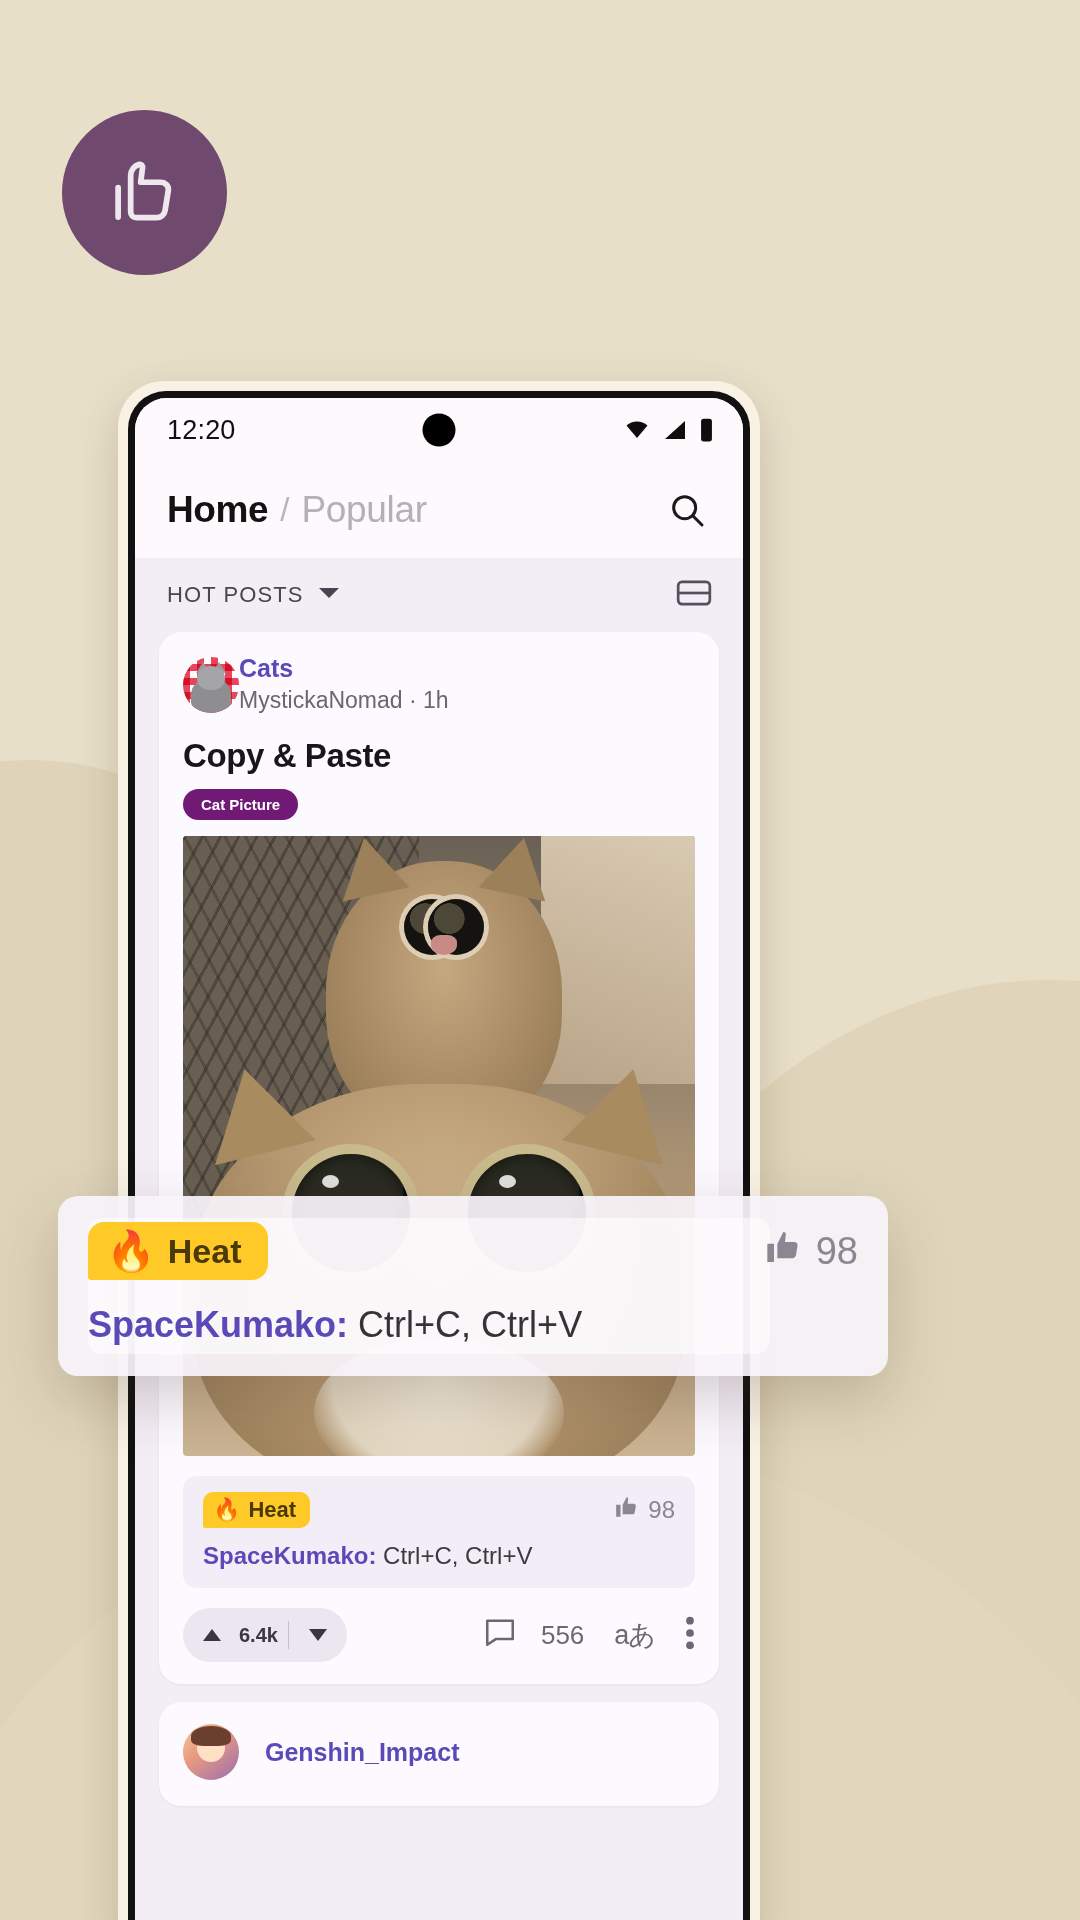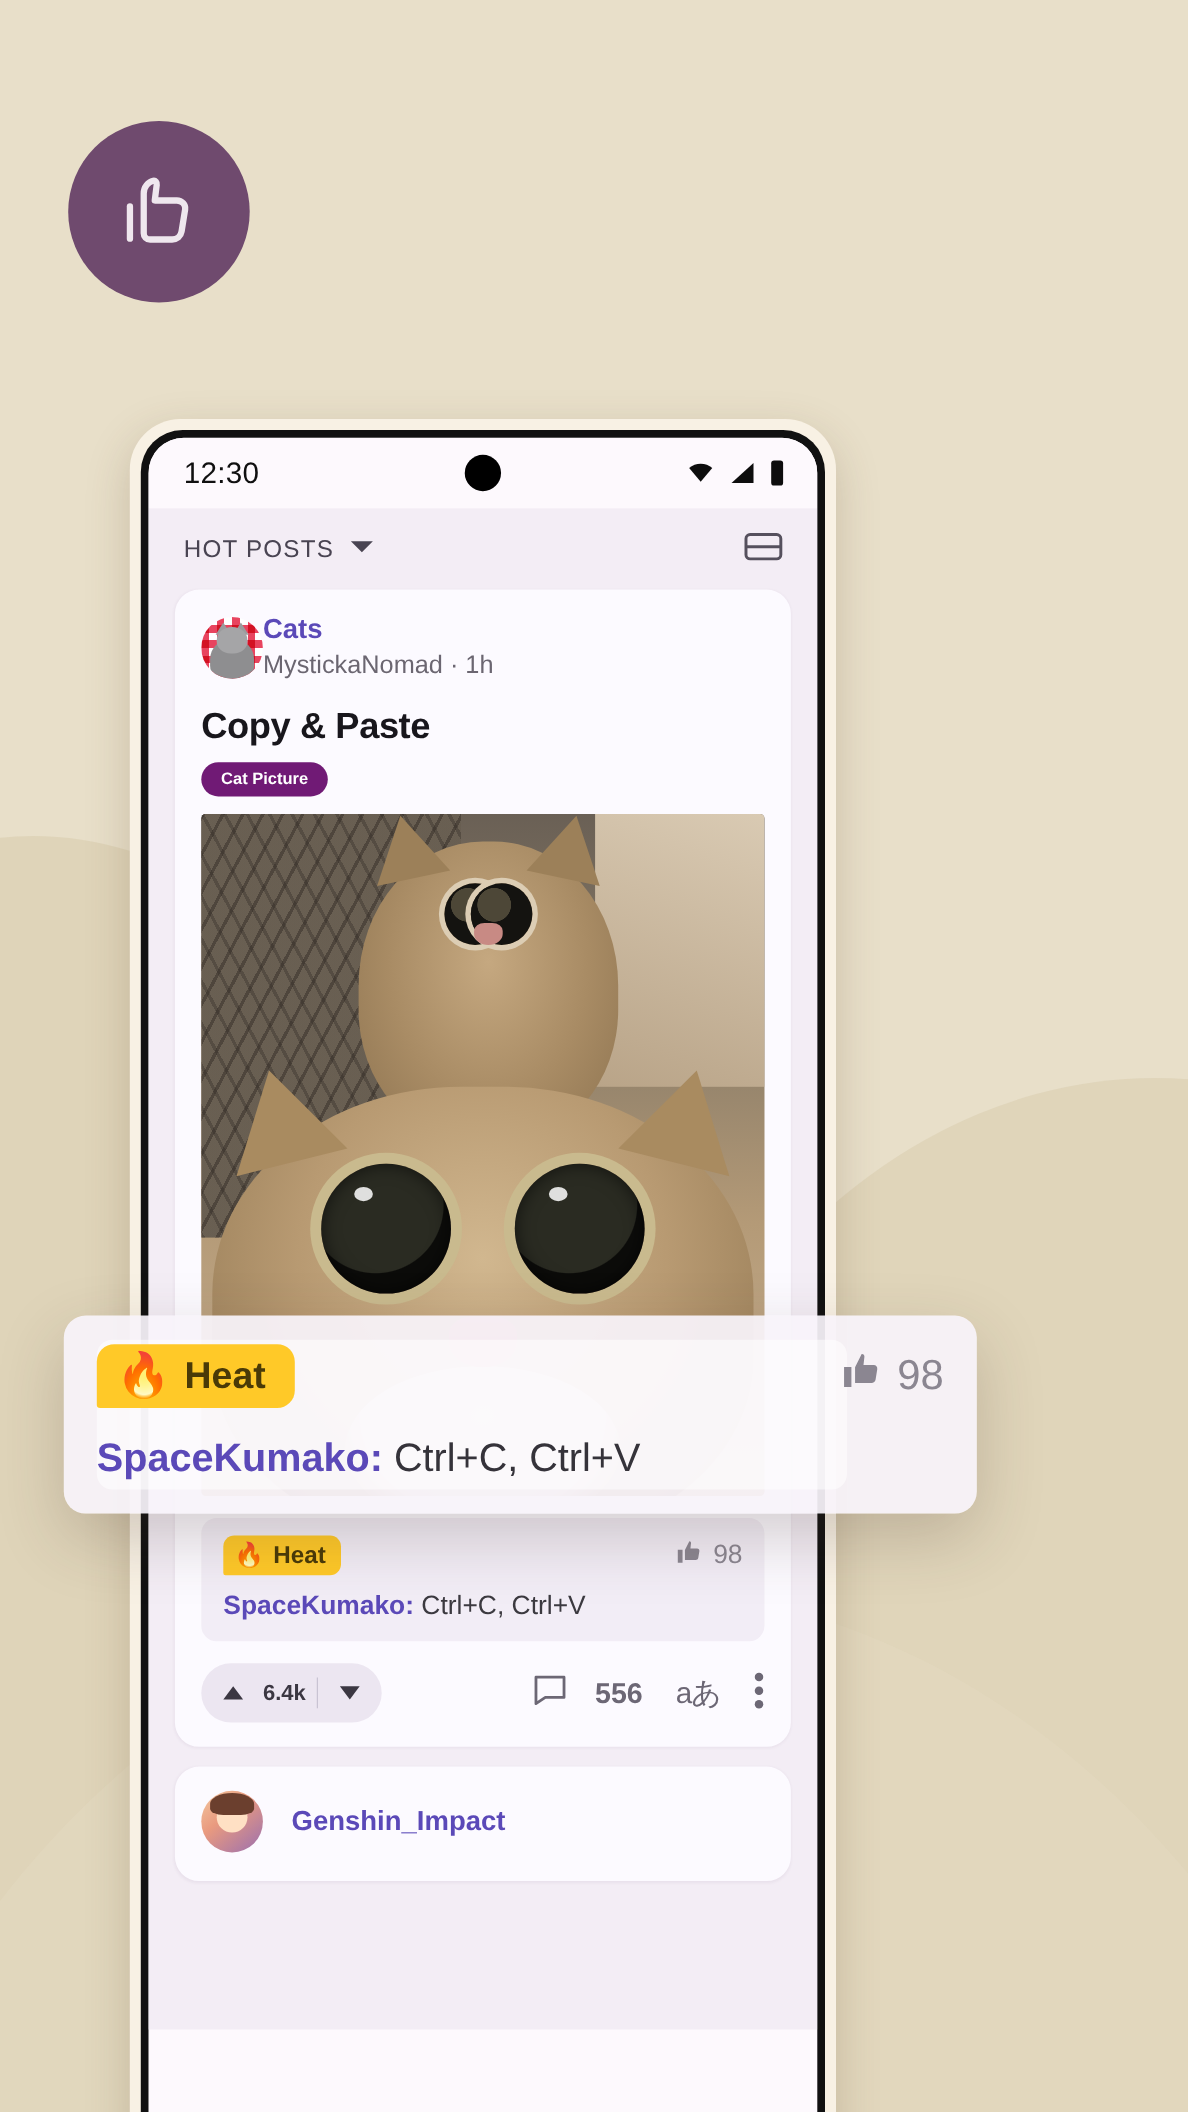--- a/index.html
+++ b/index.html
@@ -287,21 +287,21 @@
   }
   .vote-pill {
     display:flex; align-items:center;
     background:#ece6f1; border-radius:999px;
     height:54px; padding:0 6px;
   }
   .vote-btn { width:46px; display:flex; align-items:center; justify-content:center; }
   .vote-count { font-size:20px; font-weight:bold; color:#3b3742; padding:0 4px; }
   .vote-div { width:1px; height:28px; background:#c6bfd0; margin:0 6px; }
   .act-right { margin-left:auto; display:flex; align-items:center; gap:30px; }
-  .act-item { display:flex; align-items:center; gap:24px; color:#6c6775; font-size:26px; font-weight:700;justify-content:flex-end; }
+  .act-item { display:flex; align-items:center; gap:24px; color:#6c6775; font-size:26px; font-weight:400;justify-content:flex-end; }
   .aa-glyph { font-size:27px; color:#6c6775; letter-spacing:-1px; }
 
   
   .card-peek { padding:22px 24px 26px 24px; display:flex; align-items:center; gap:26px; }
   .avatar-gi {
     width:56px; height:56px; border-radius:50%; flex:0 0 auto; overflow:hidden;
     background:linear-gradient(140deg,#f3c8a0 0%,#e99a7f 40%,#9a6fb0 100%);
     position:relative;
   }
   .avatar-gi:before {
@@ -359,41 +359,52 @@
       <path d="M8 10.4V7.2c0-1.6 1.1-2.9 2.4-3.2.6-.1 1 .4.9 1L10.8 9h5.6c1.3 0 2.3 1.1 2.1 2.3l-.9 5.6c-.2 1.2-1.2 2-2.4 2H9.6C8.7 18.9 8 18.2 8 17.3z"></path>
     </svg>
   </div>
 </div>
 
 <div class="phone">
  <div class="phone-inner">
   <div class="screen">
 
     <div class="statusbar">
-      <span class="status-time">12:30</span>
+      <span class="status-time">12:20</span>
       <div class="punch-hole"></div>
       <div class="status-icons">
         <span>
           <svg width="30" height="24" viewBox="0 0 24 24">
                 <path d="M12 20 1.5 7.5C4.4 5 8.1 3.6 12 3.6s7.6 1.4 10.5 3.9z" fill="#0d0d0d"></path>
               </svg>
         </span>
         <span>
           <svg width="28" height="24" viewBox="0 0 24 24">
                 <path d="M22 3v18H2z" fill="#0d0d0d"></path>
               </svg>
         </span>
         <span>
           <svg width="17" height="26" viewBox="0 0 12 24">
                 <rect x="1" y="1.5" width="10" height="21" rx="2.4" fill="#0d0d0d"></rect>
               </svg>
         </span>
       </div>
     </div>
 
+    <div class="appbar">
+      <span class="crumb-home">Home</span>
+      <span class="crumb-sep">/</span>
+      <span class="crumb-pop">Popular</span>
+      <span class="search-btn">
+        <svg width="40" height="40" viewBox="0 0 24 24" fill="none" stroke="#1a1a1a" stroke-width="1.8" stroke-linecap="round">
+          <circle cx="10.6" cy="10.6" r="6.6"></circle>
+              <path d="M15.6 15.6 21 21"></path>
+        </svg>
+      </span>
+    </div>
 
     <div class="feed">
 
       <div class="feed-toolbar">
         <span class="sort-label">HOT POSTS</span>
         <span class="caret">
           <svg width="22" height="14" viewBox="0 0 22 14">
                 <path d="M1 2h20l-10 10z" fill="#494452"></path>
               </svg>
         </span>

